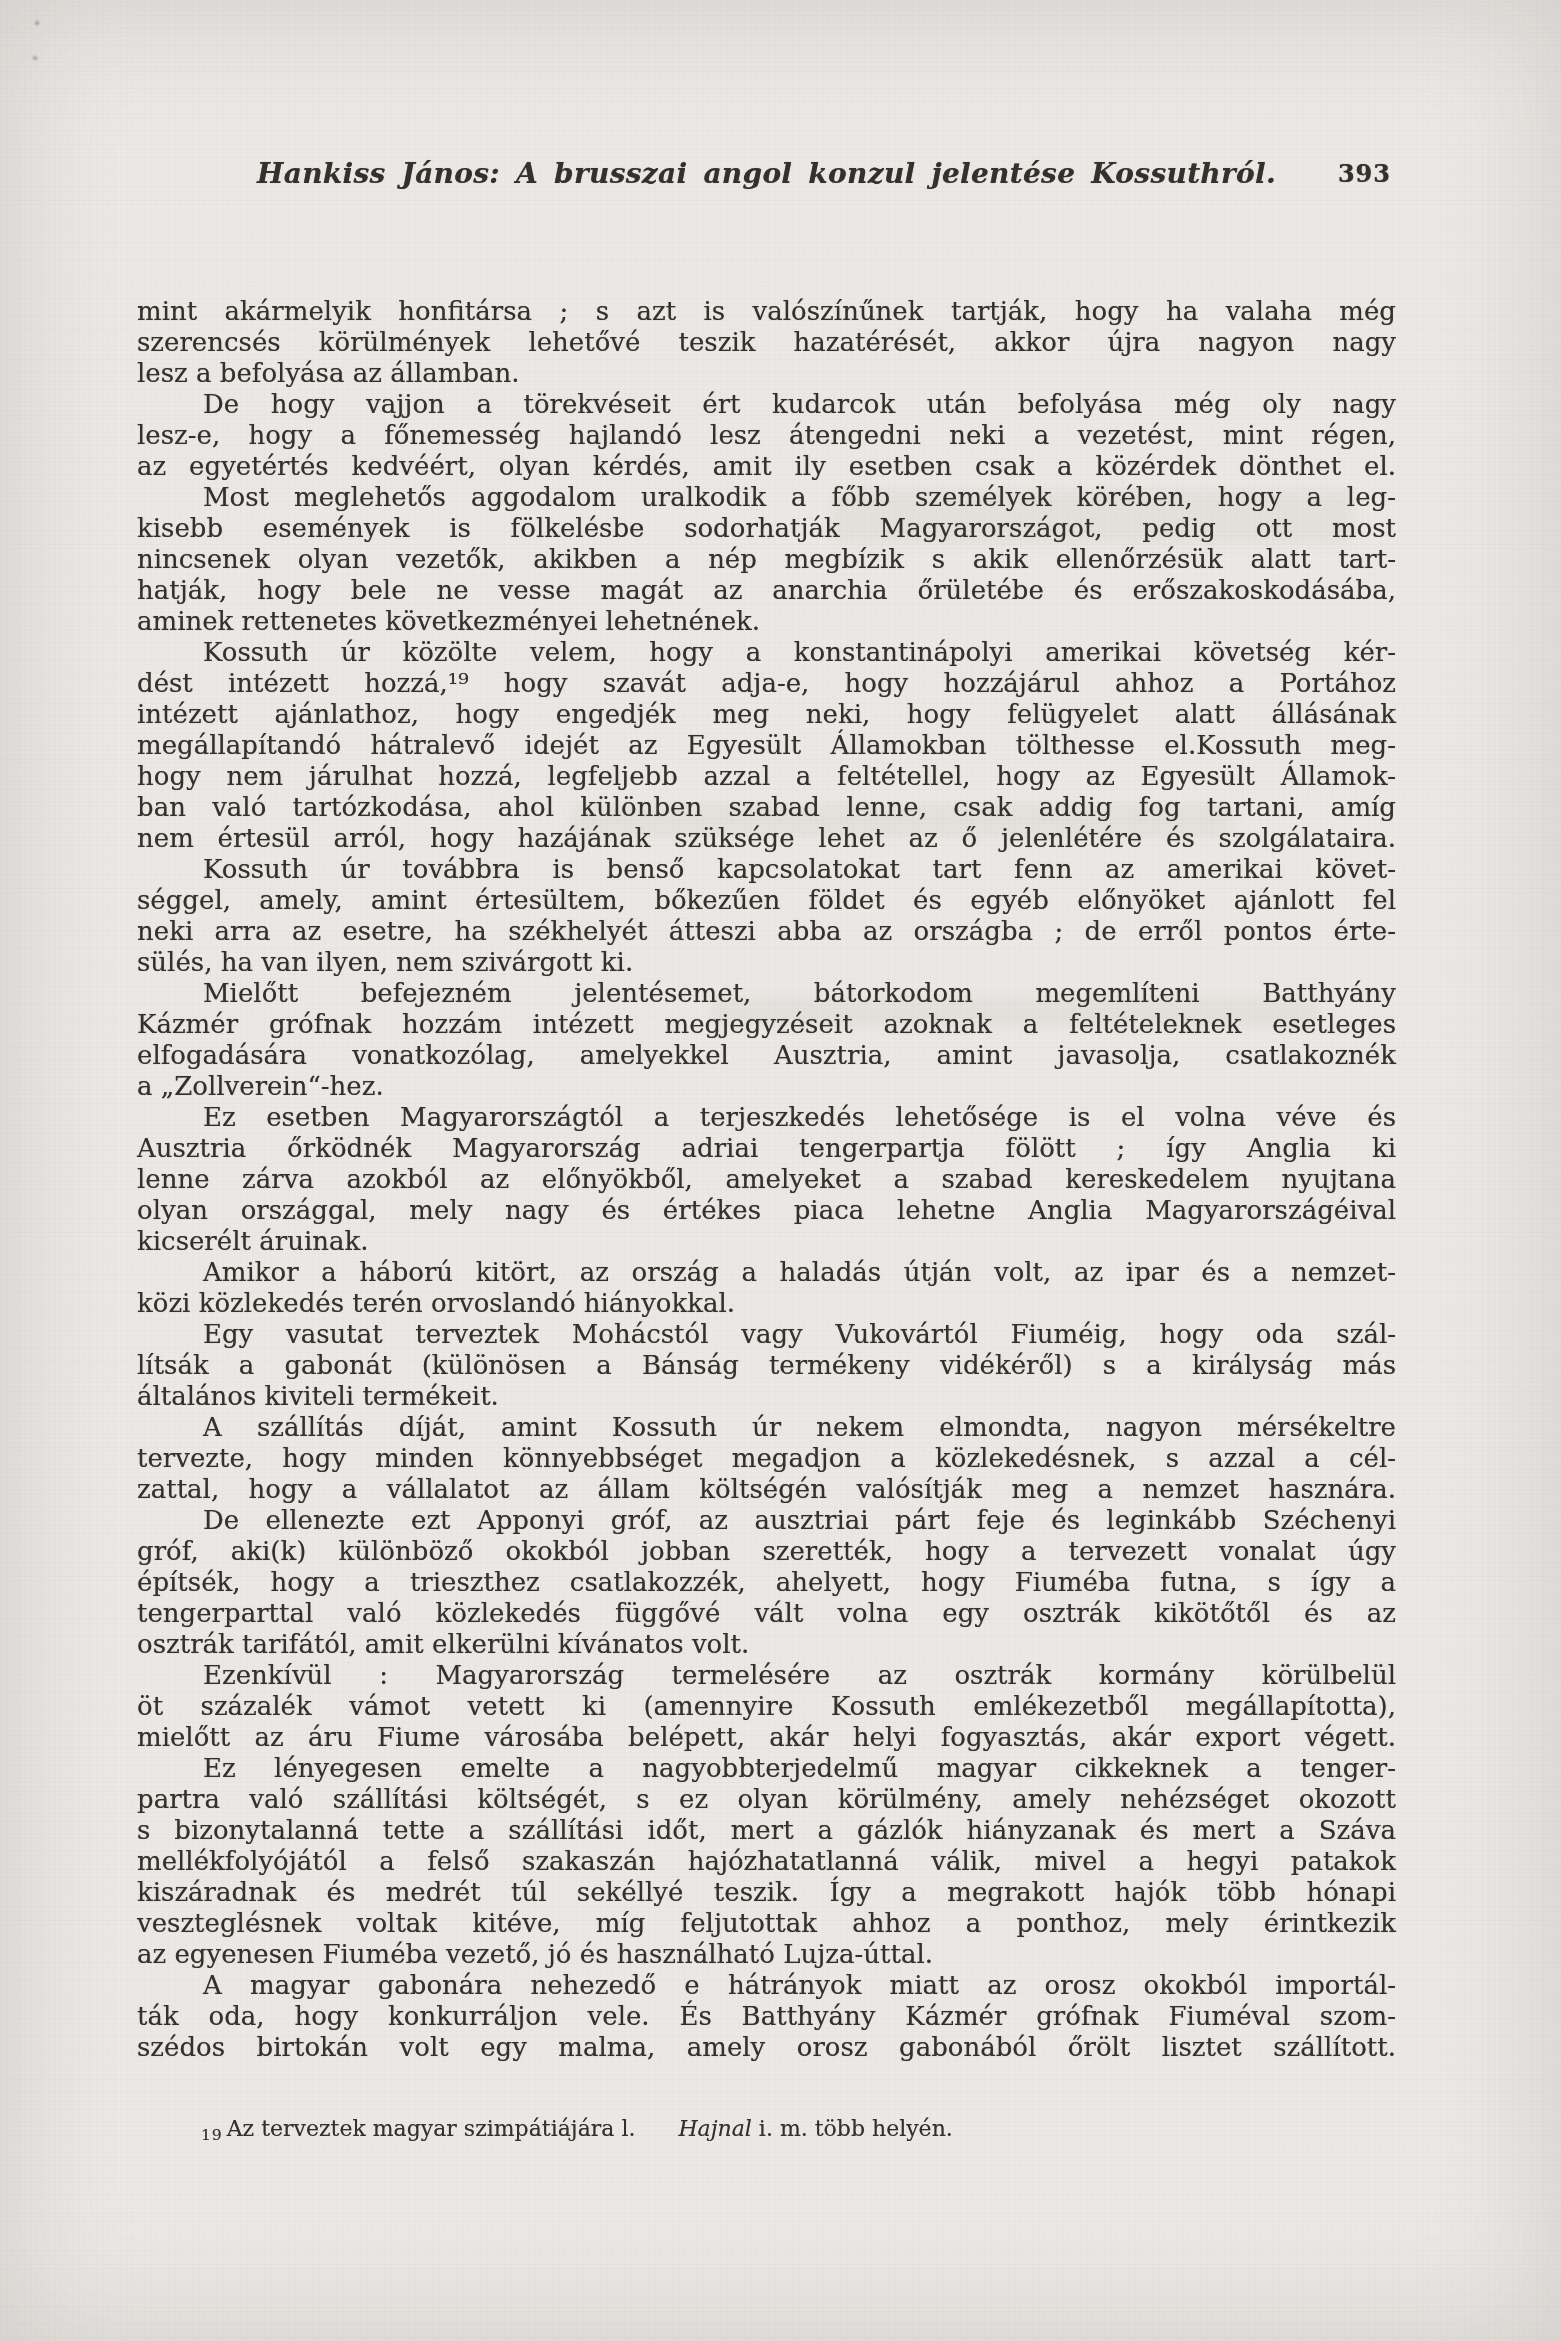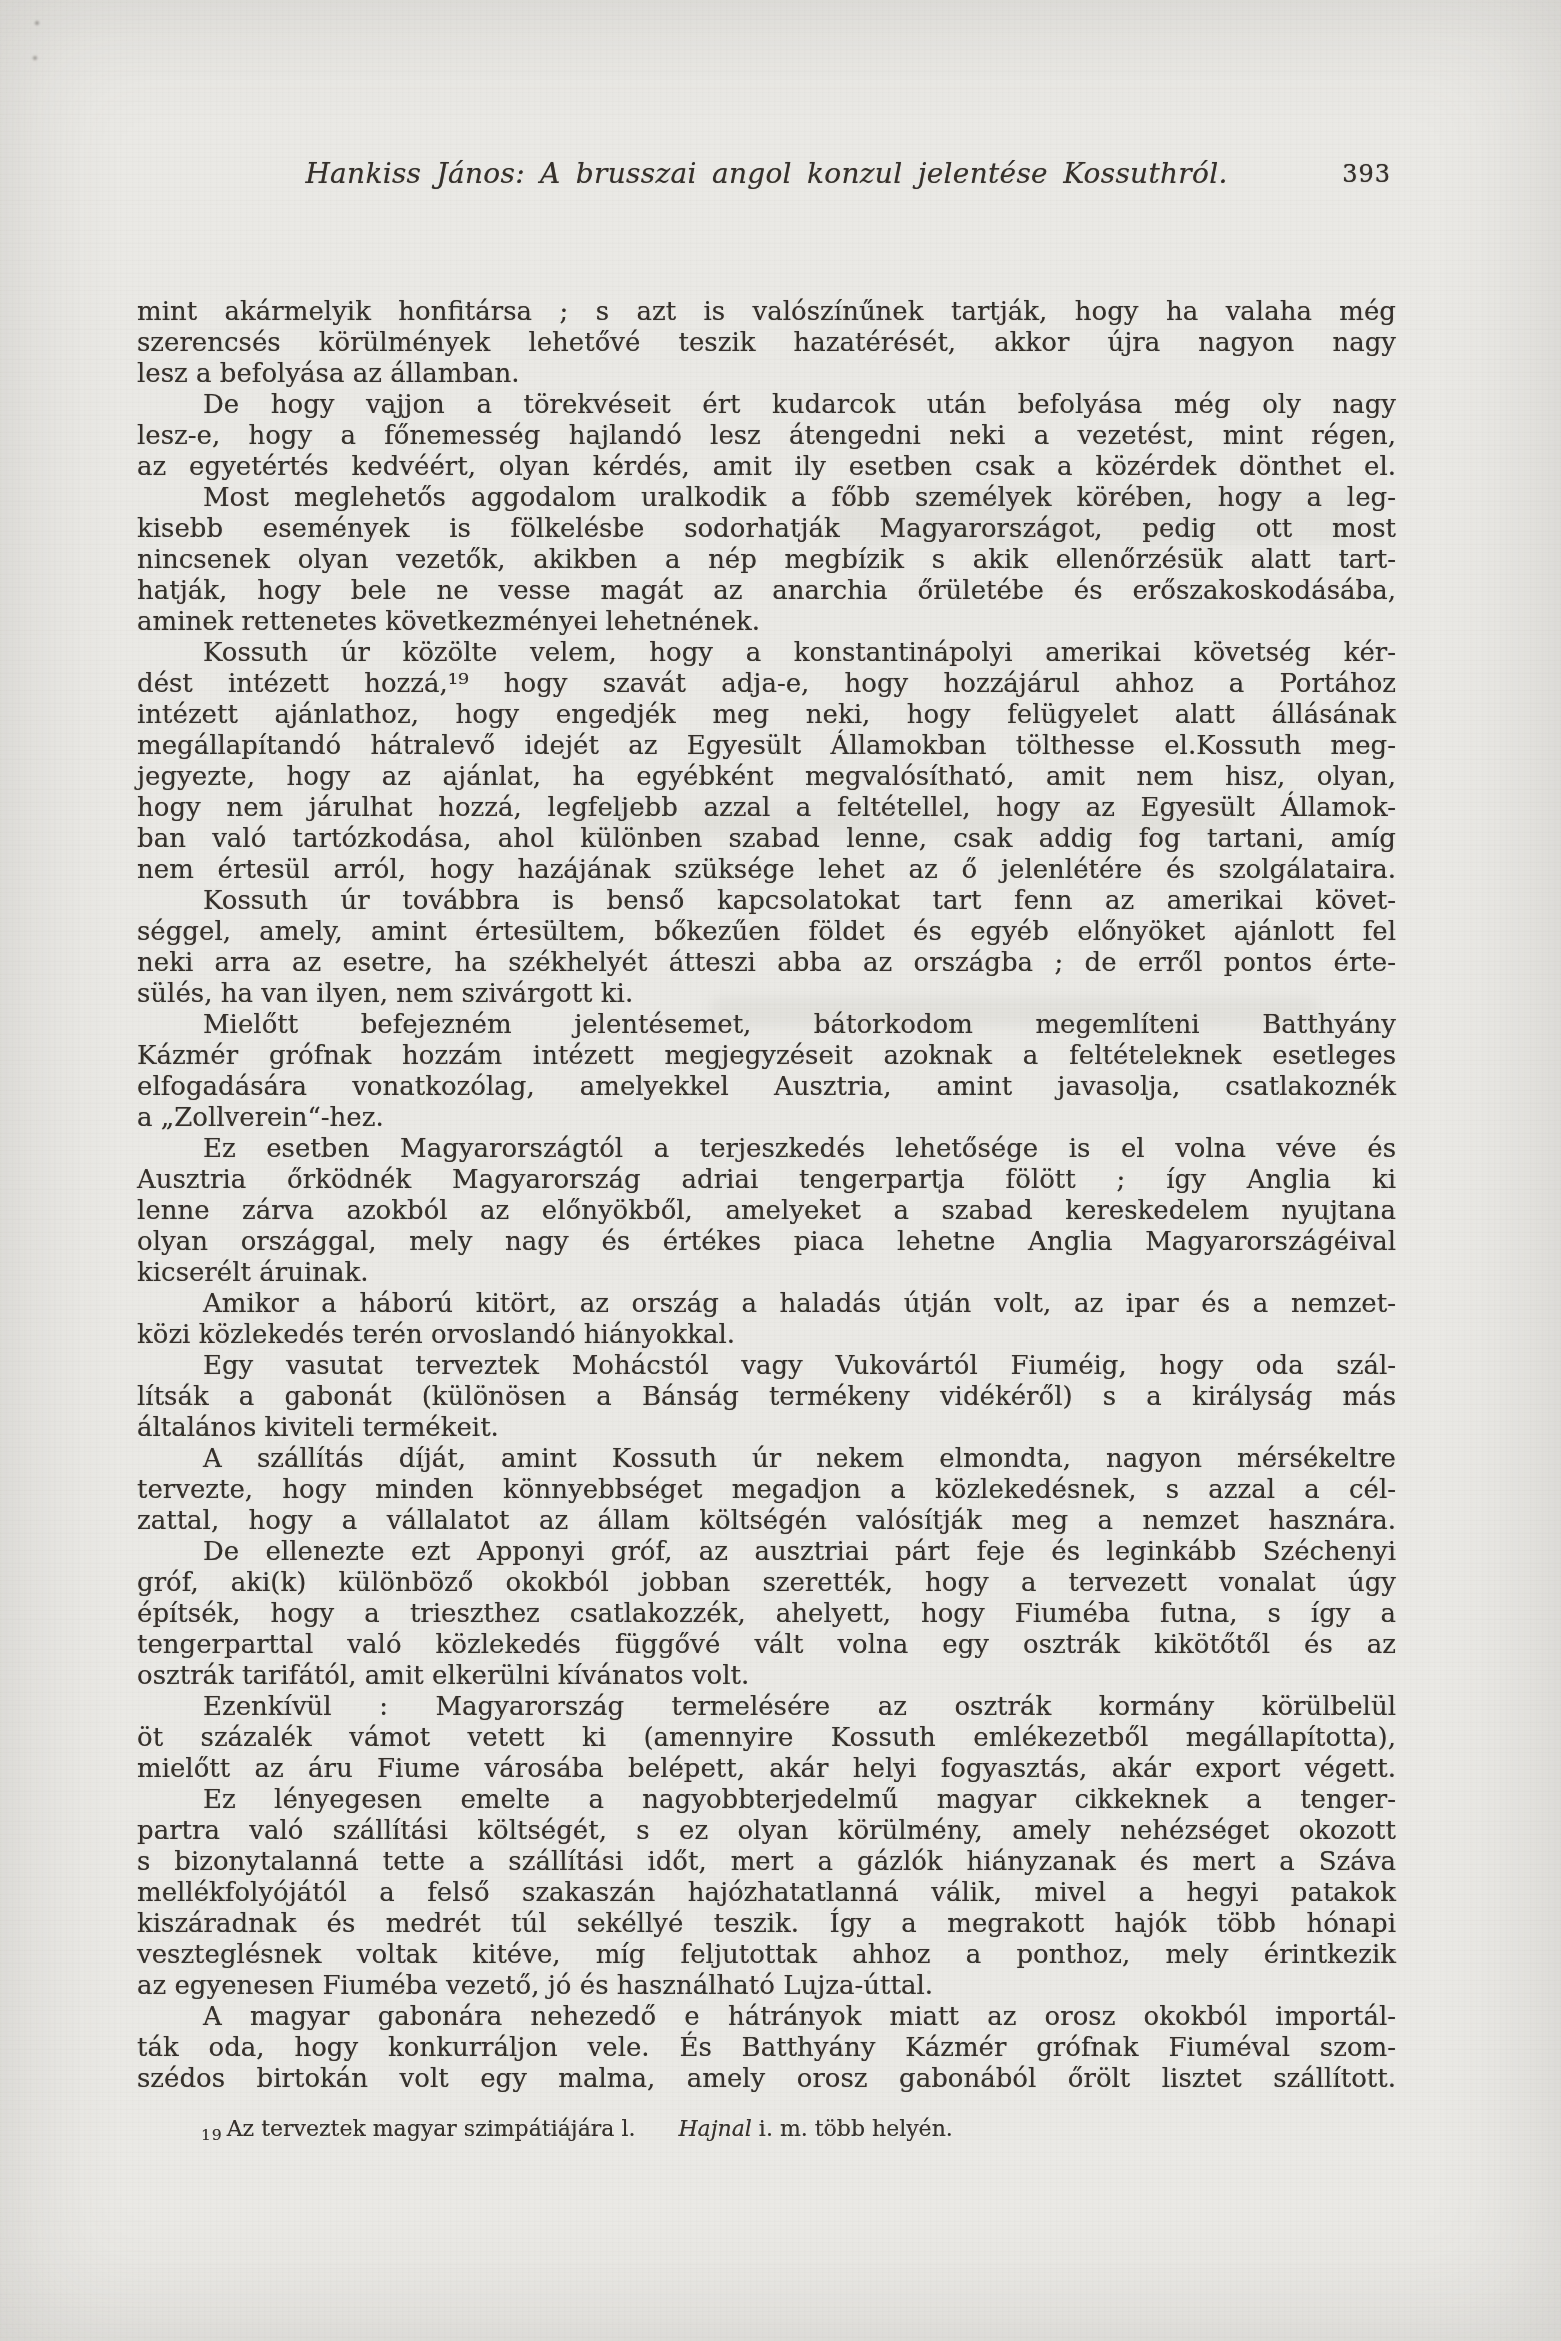--- a/index.html
+++ b/index.html
@@ -15,21 +15,21 @@
   
   .paper-texture {
     position: absolute; inset: 0; pointer-events: none;
     background-image:
       repeating-linear-gradient(0deg, rgba(120,115,105,0.035) 0px, rgba(255,255,255,0.02) 1.7px, rgba(120,115,105,0.0) 4.3px),
       repeating-linear-gradient(90deg, rgba(110,105,95,0.022) 0px, rgba(255,255,255,0.015) 2.6px, rgba(110,105,95,0.0) 6px);
     box-shadow: inset 0 0 121px rgba(90,85,75,0.18);
   }
   .running-header {
     position: absolute; top: 154px; left: 137px; width: 1259px; height: 40px;
-    line-height: 40px; text-align: center; white-space: nowrap;
+    line-height: 40px; text-align: center; white-space: nowrap; font-weight: bold;
   }
   .header-title {
     font-style: italic; font-size: 28px; word-spacing: 6px; letter-spacing: 0.3px;
     text-shadow: 0 0 0.7px rgba(55,49,43,0.55);
   }
   .page-number {
     position: absolute; right: 5.2px; top: 0;
     font-size: 24px; letter-spacing: 0.9px;
     text-shadow: 0 0 0.9px rgba(45,40,35,0.8);
   }
@@ -80,21 +80,20 @@
     <div class="line">az egyetértés kedvéért, olyan kérdés, amit ily esetben csak a közérdek dönthet el.</div>
     <div class="line indent">Most meglehetős aggodalom uralkodik a főbb személyek körében, hogy a leg-</div>
     <div class="line">kisebb események is fölkelésbe sodorhatják Magyarországot, pedig ott most</div>
     <div class="line">nincsenek olyan vezetők, akikben a nép megbízik s akik ellenőrzésük alatt tart-</div>
     <div class="line">hatják, hogy bele ne vesse magát az anarchia őrületébe és erőszakoskodásába,</div>
     <div class="line short">aminek rettenetes következményei lehetnének.</div>
     <div class="line indent">Kossuth úr közölte velem, hogy a konstantinápolyi amerikai követség kér-</div>
     <div class="line">dést intézett hozzá,¹⁹ hogy szavát adja-e, hogy hozzájárul ahhoz a Portához</div>
     <div class="line">intézett ajánlathoz, hogy engedjék meg neki, hogy felügyelet alatt állásának</div>
     <div class="line">megállapítandó hátralevő idejét az Egyesült Államokban tölthesse el.Kossuth meg-</div>
-    <div class="line">jegyezte, hogy az ajánlat, ha egyébként megvalósítható, amit nem hisz, olyan,</div>
     <div class="line">hogy nem járulhat hozzá, legfeljebb azzal a feltétellel, hogy az Egyesült Államok-</div>
     <div class="line">ban való tartózkodása, ahol különben szabad lenne, csak addig fog tartani, amíg</div>
     <div class="line">nem értesül arról, hogy hazájának szüksége lehet az ő jelenlétére és szolgálataira.</div>
     <div class="line indent">Kossuth úr továbbra is benső kapcsolatokat tart fenn az amerikai követ-</div>
     <div class="line">séggel, amely, amint értesültem, bőkezűen földet és egyéb előnyöket ajánlott fel</div>
     <div class="line">neki arra az esetre, ha székhelyét átteszi abba az országba ; de erről pontos érte-</div>
     <div class="line short">sülés, ha van ilyen, nem szivárgott ki.</div>
     <div class="line indent">Mielőtt befejezném jelentésemet, bátorkodom megemlíteni Batthyány</div>
     <div class="line">Kázmér grófnak hozzám intézett megjegyzéseit azoknak a feltételeknek esetleges</div>
     <div class="line">elfogadására vonatkozólag, amelyekkel Ausztria, amint javasolja, csatlakoznék</div>

